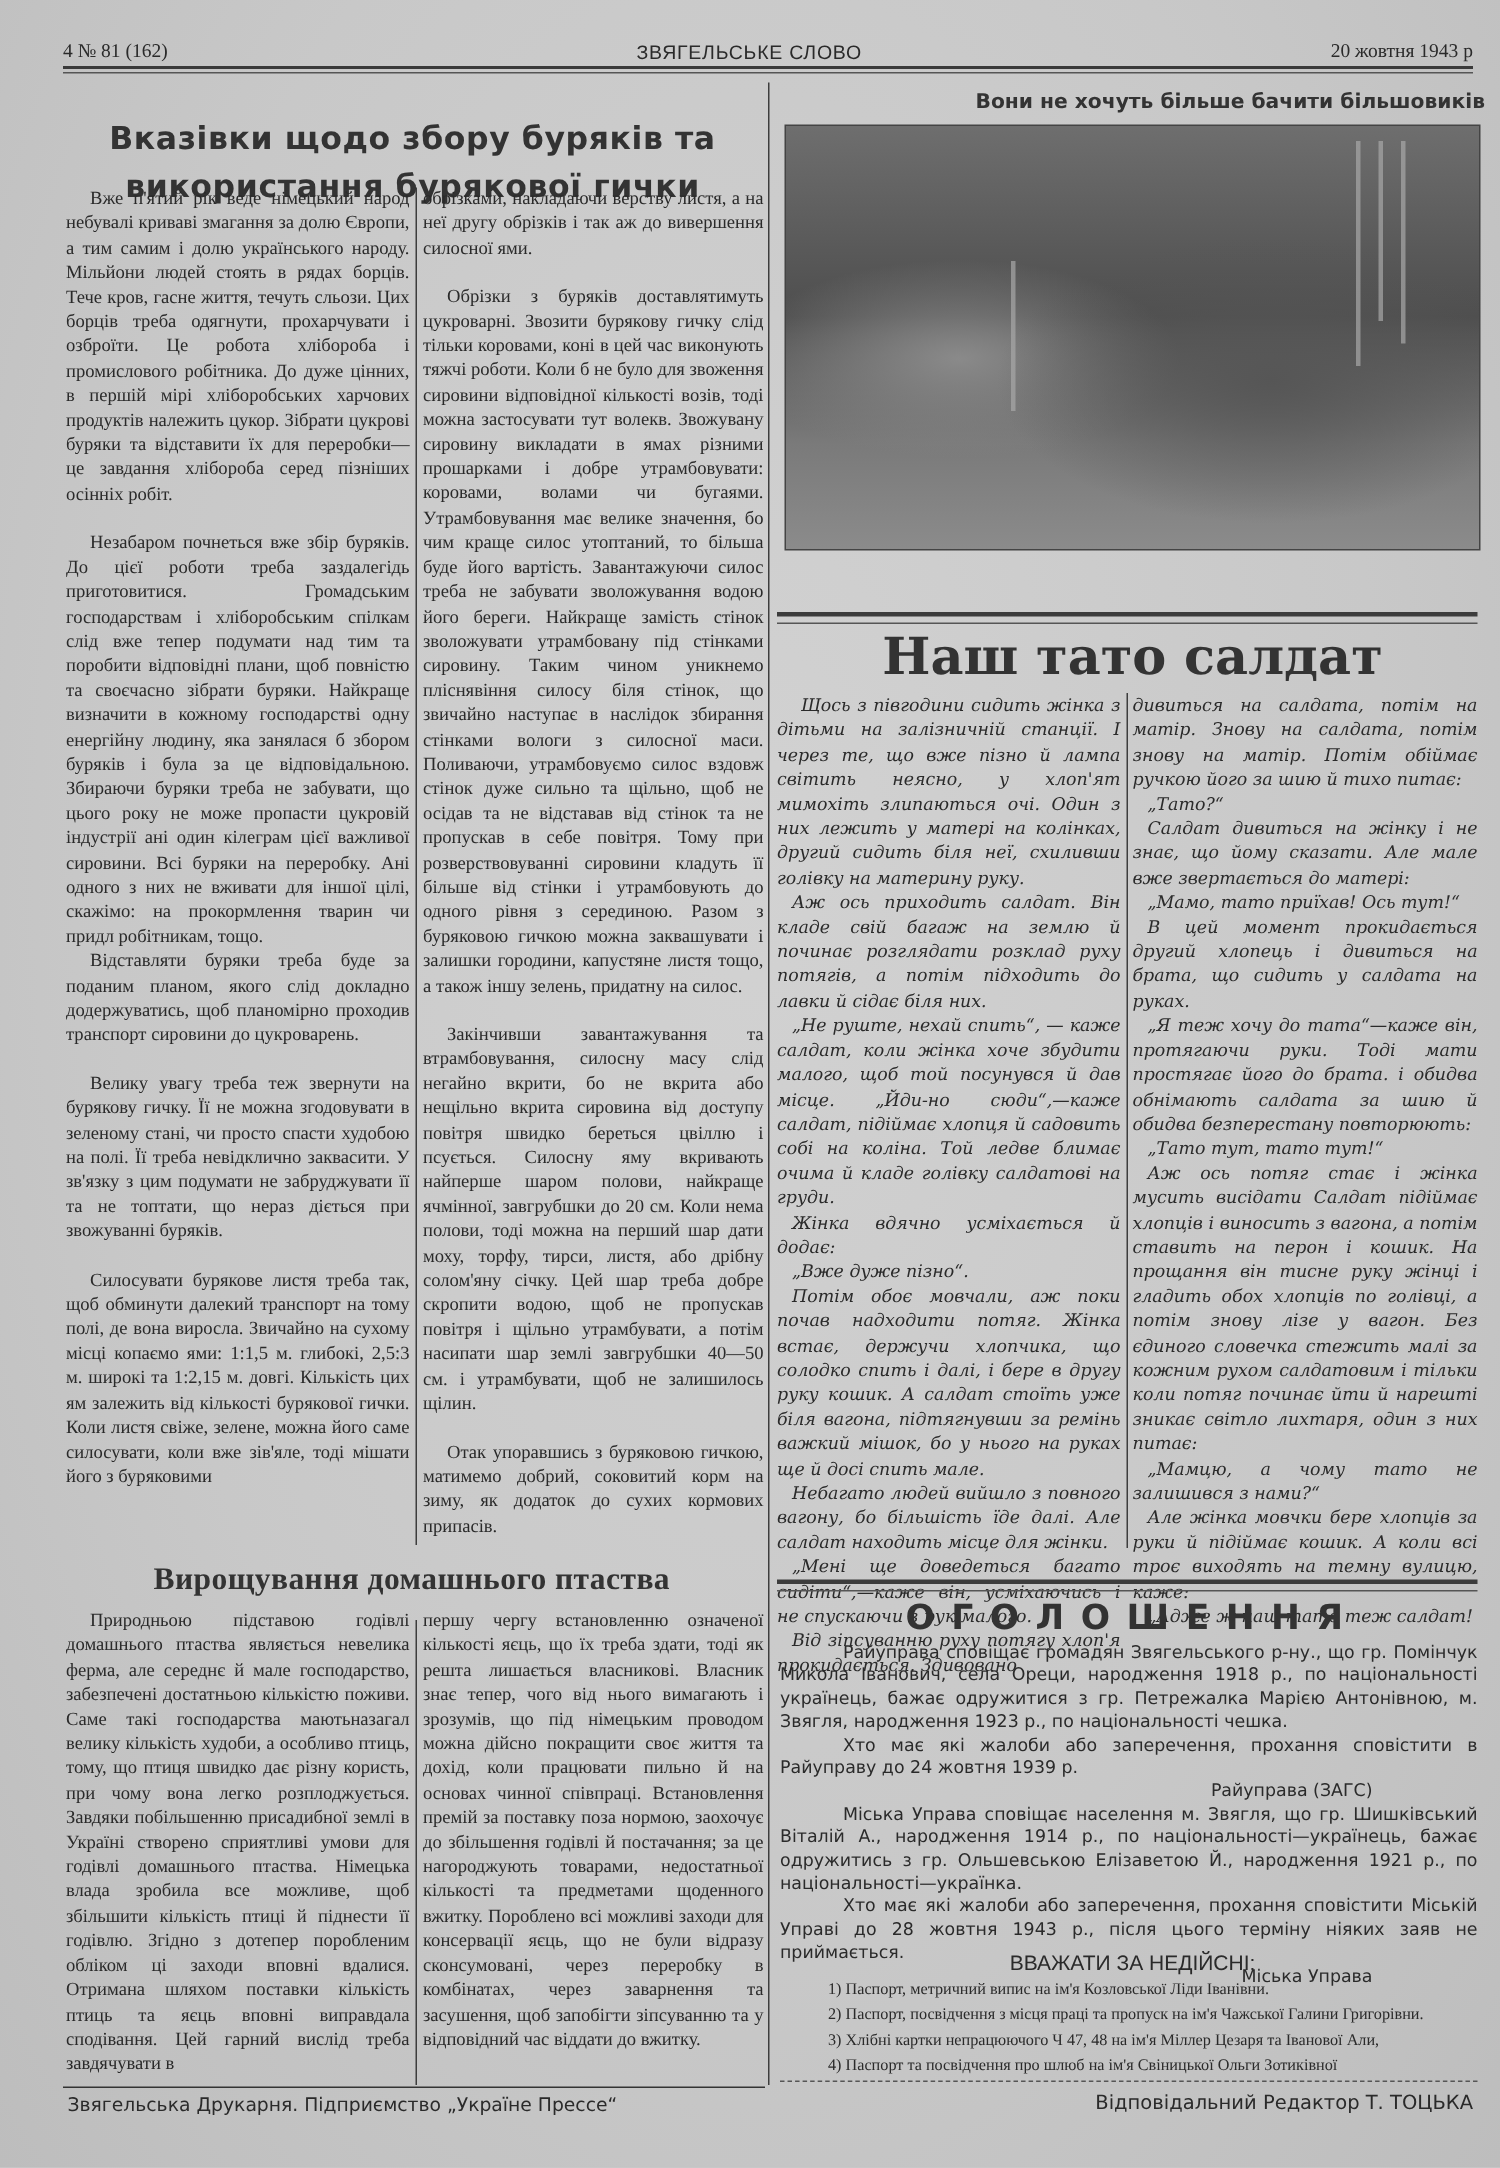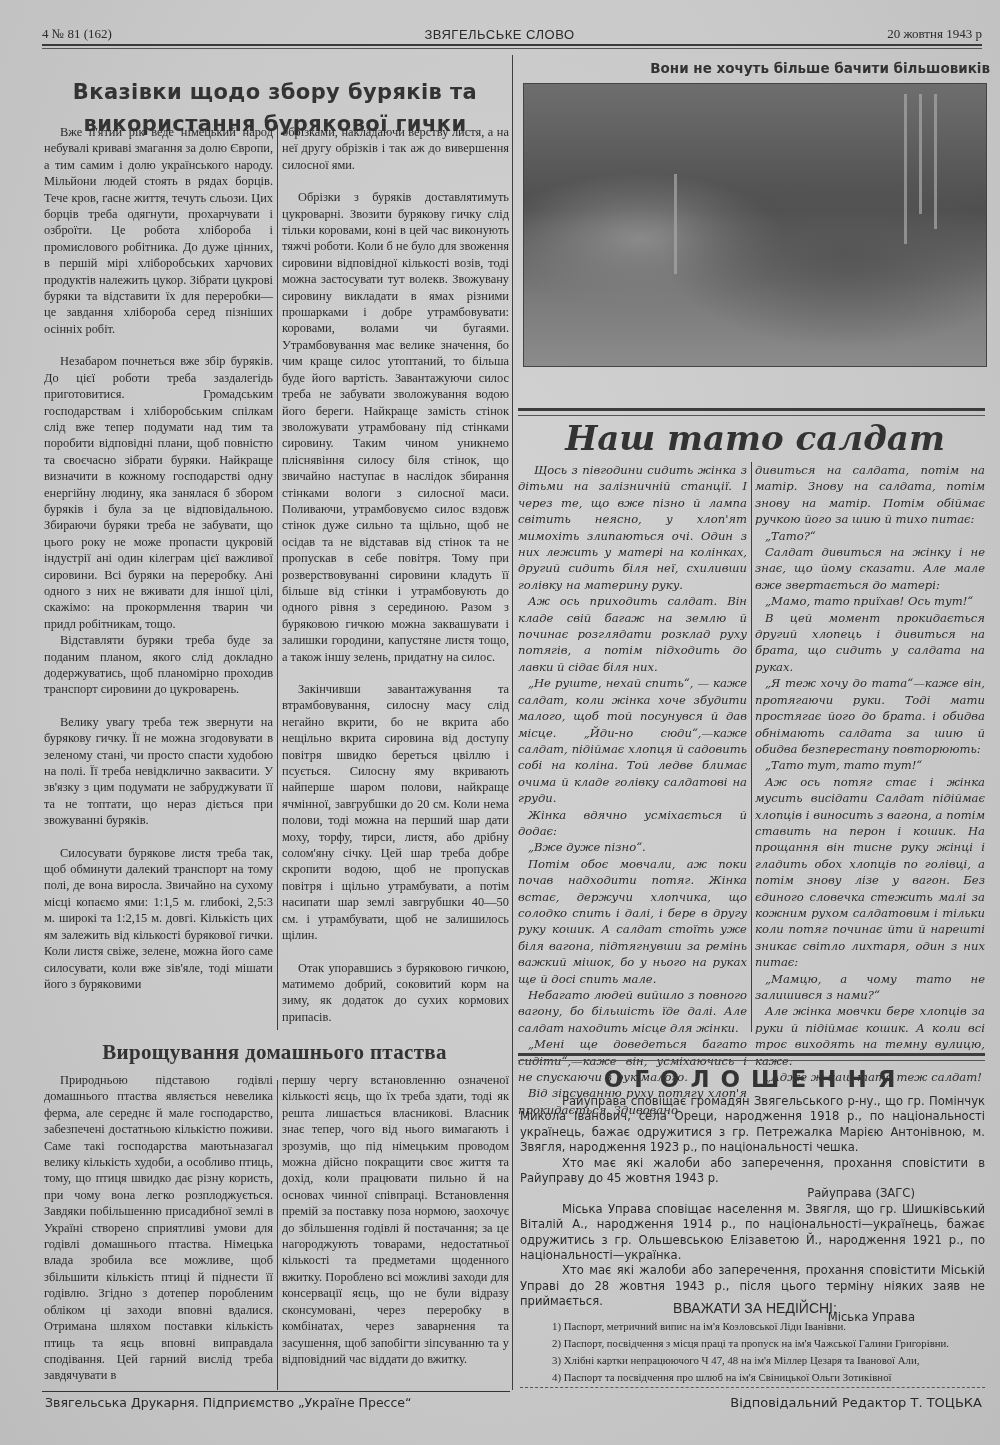--- a/index.html
+++ b/index.html
@@ -28,21 +28,21 @@
         radial-gradient(ellipse at 70% 60%,#565656 0%,transparent 40%),
         radial-gradient(ellipse at 25% 55%,#8a8a8a 0%,transparent 30%),
         linear-gradient(180deg,#6e6e6e 0%,#4e4e4e 45%,#7a7a7a 75%,#8b8b8b 100%);
        border:1px solid #444;}
   .photo .tree{position:absolute;top:10px;width:3px;height:150px;background:#a8a8a8;opacity:0.7;}
   .photo-caption{position:absolute;left:520px;width:465px;top:368px;font-size:11.5px;line-height:13.5px;
        font-family:"DejaVu Sans",sans-serif;text-align:justify;}
   .photo-caption span{display:block;text-indent:32px;}
   .dbl-rule{position:absolute;height:4px;border-top:3px solid #3c3c3c;border-bottom:1px solid #555;}
   .hl-script{position:absolute;left:520px;width:470px;top:418px;text-align:center;
-       font-family:"DejaVu Serif",serif;font-style:italic;font-weight:bold;font-size:34px;color:#333;}
+       font-family:"DejaVu Serif",serif;font-weight:bold;font-size:34px;color:#333;}
   .col.it{font-style:italic;font-family:"DejaVu Serif",serif;font-size:11.6px;line-height:16.4px;}
   .col.it p.q{text-indent:10px;}
   .ann-title{position:absolute;left:520px;width:470px;top:1066px;text-align:center;
        font-family:"DejaVu Sans",sans-serif;font-weight:bold;font-size:23px;letter-spacing:11px;color:#333;}
   .ann{position:absolute;left:520px;width:465px;top:1094px;font-family:"DejaVu Sans",sans-serif;
        font-size:11.6px;line-height:15.4px;text-align:justify;}
   .ann p{margin:0;text-indent:42px;}
   .ann .sig{display:flex;justify-content:flex-end;padding-right:70px;}
   .inv-title{position:absolute;left:520px;width:470px;top:1300px;text-align:center;
        font-family:"Liberation Sans",sans-serif;font-size:14px;}
@@ -127,21 +127,21 @@
     <p class="q">Аж ось потяг стає і жінка мусить висідати Салдат підіймає хлопців і виносить з вагона, а потім ставить на перон і кошик. На прощання він тисне руку жінці і гладить обох хлопців по голівці, а потім знову лізе у вагон. Без єдиного словечка стежить малі за кожним рухом салдатовим і тільки коли потяг починає йти й нарешті зникає світло лихтаря, один з них питає:</p>
     <p class="q">„Мамцю, а чому тато не залишився з нами?“</p>
     <p class="q">Але жінка мовчки бере хлопців за руки й підіймає кошик. А коли всі троє виходять на темну вулицю, каже:</p>
     <p class="q">„Адже ж наш тато теж салдат!</p>
   </div>
   <div class="dbl-rule" style="left:518px;width:467px;top:1053px;"></div>
 
   <div class="ann-title">ОГОЛОШЕННЯ</div>
   <div class="ann">
     <p>Райуправа сповіщає громадян Звягельського р-ну., що гр. Помінчук Микола Іванович, села Ореци, народження 1918 р., по національності українець, бажає одружитися з гр. Петрежалка Марією Антонівною, м. Звягля, народження 1923 р., по національності чешка.</p>
-    <p>Хто має які жалоби або заперечення, прохання сповістити в Райуправу до 45 жовтня 1943 р.</p>
+    <p>Хто має які жалоби або заперечення, прохання сповістити в Райуправу до 24 жовтня 1939 р.</p>
     <div class="sig">Райуправа (ЗАГС)</div>
     <p>Міська Управа сповіщає населення м. Звягля, що гр. Шишківський Віталій А., народження 1914 р., по національності—українець, бажає одружитись з гр. Ольшевською Елізаветою Й., народження 1921 р., по національності—українка.</p>
     <p>Хто має які жалоби або заперечення, прохання сповістити Міській Управі до 28 жовтня 1943 р., після цього терміну ніяких заяв не приймається.</p>
     <div class="sig">Міська Управа</div>
   </div>
 
   <div class="inv-title">ВВАЖАТИ ЗА НЕДІЙСНІ:</div>
   <div class="inv">
     <p>1) Паспорт, метричний випис на ім'я Козловської Ліди Іванівни.</p>
     <p>2) Паспорт, посвідчення з місця праці та пропуск на ім'я Чажської Галини Григорівни.</p>

